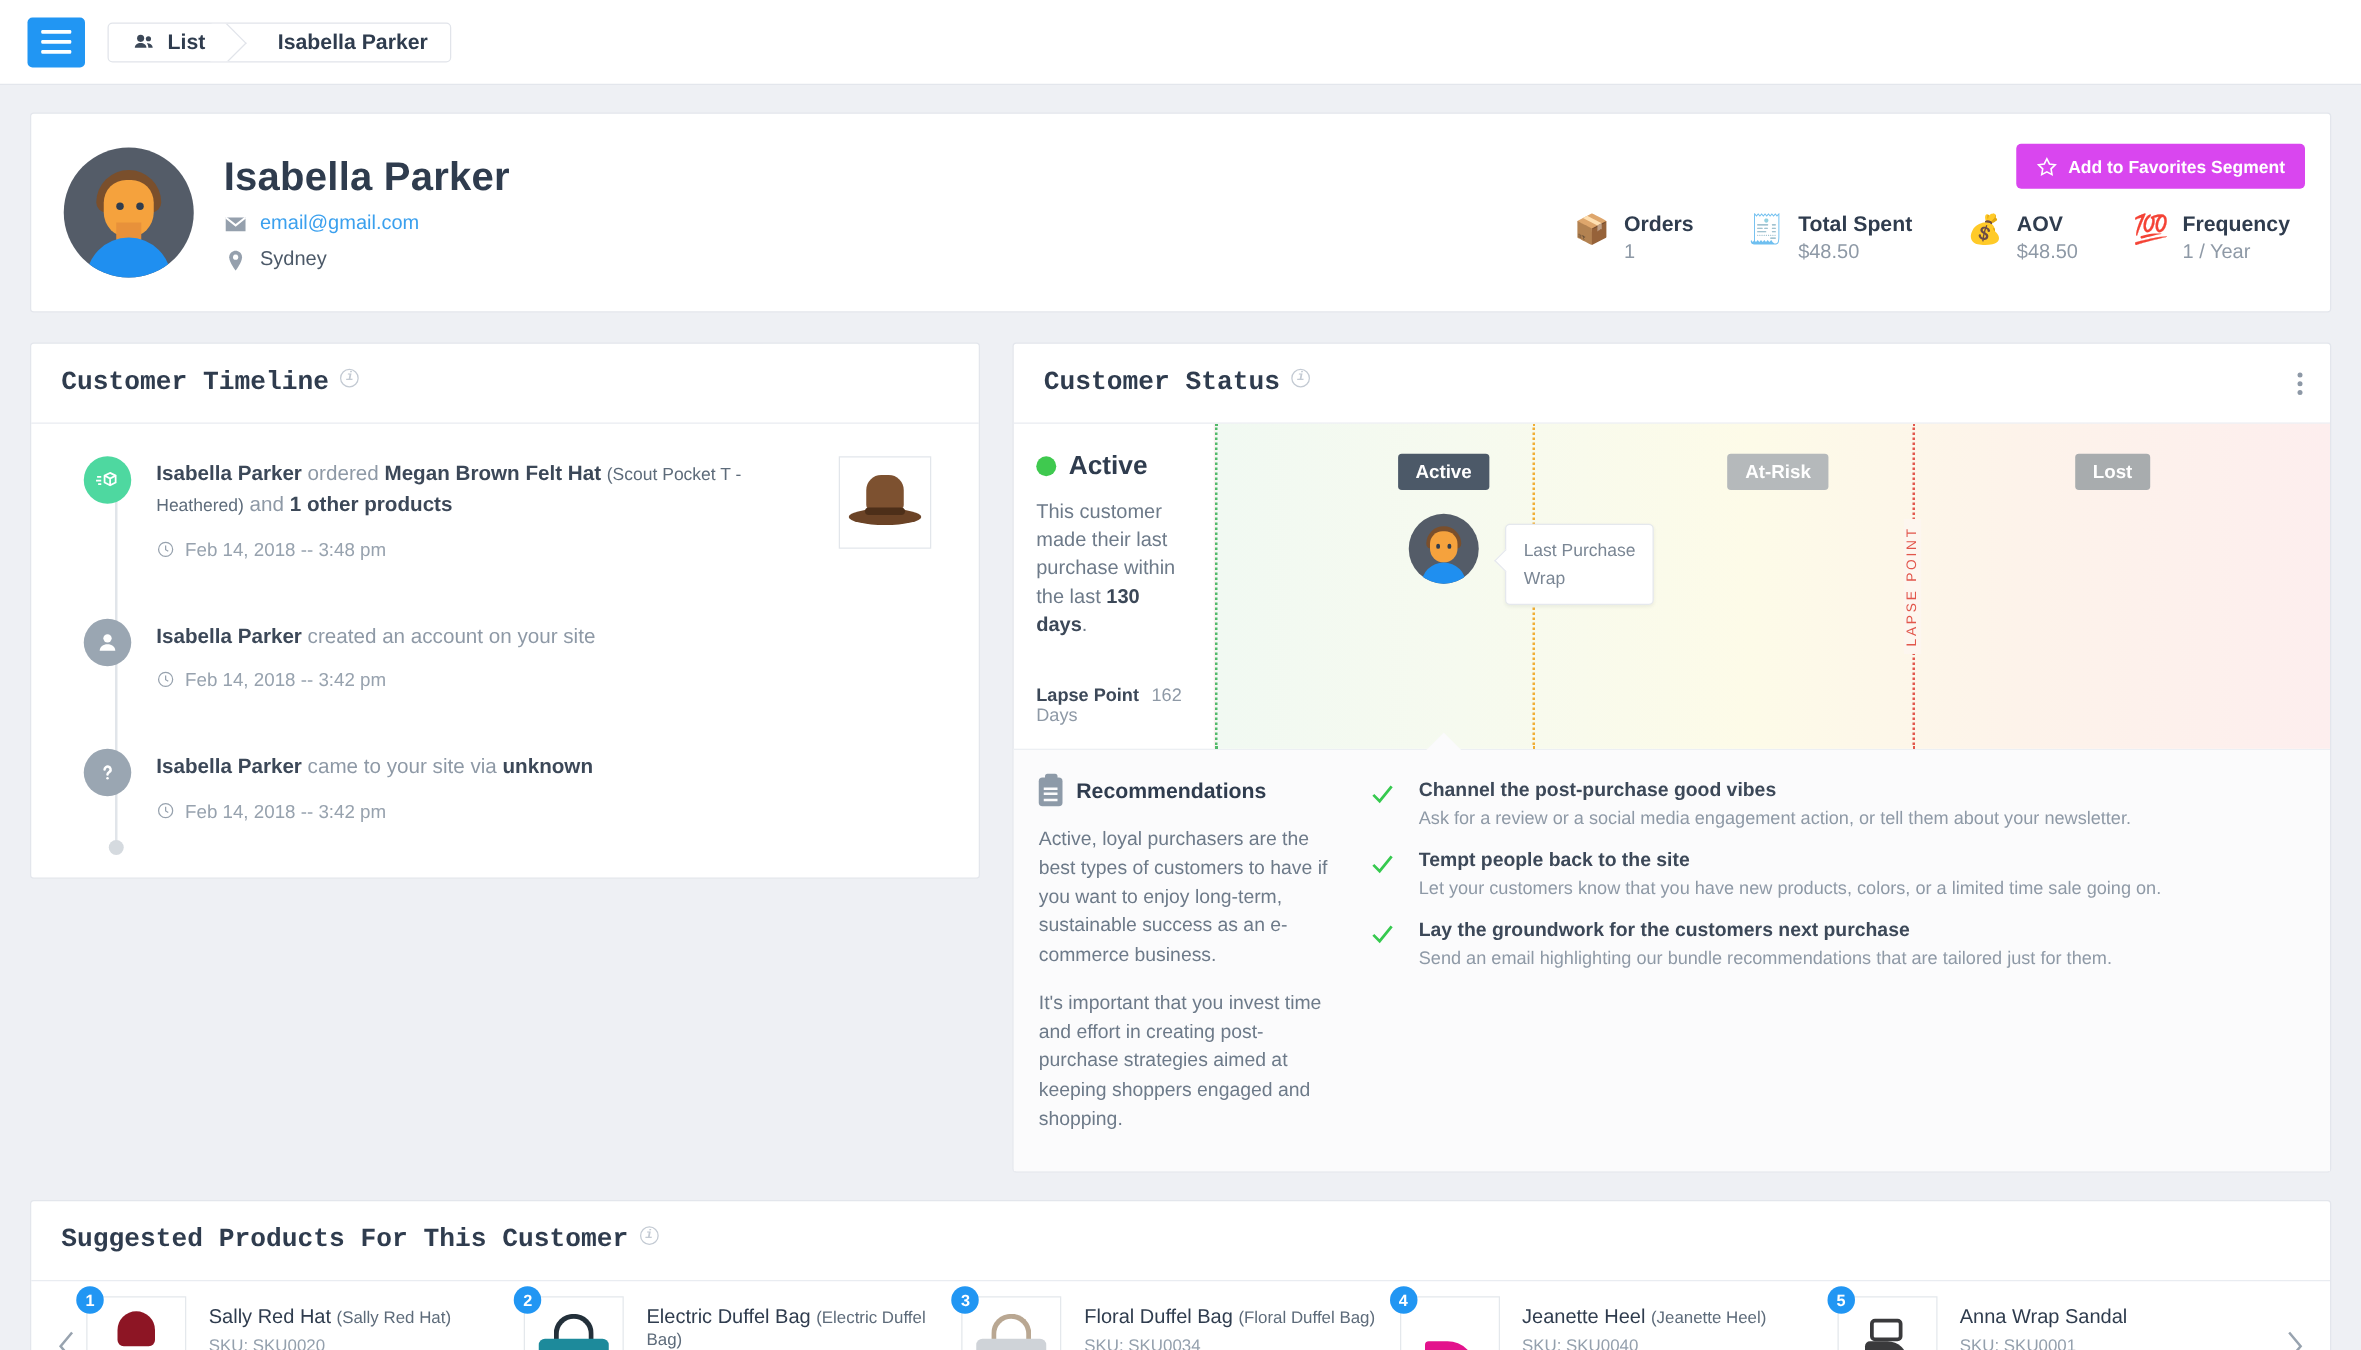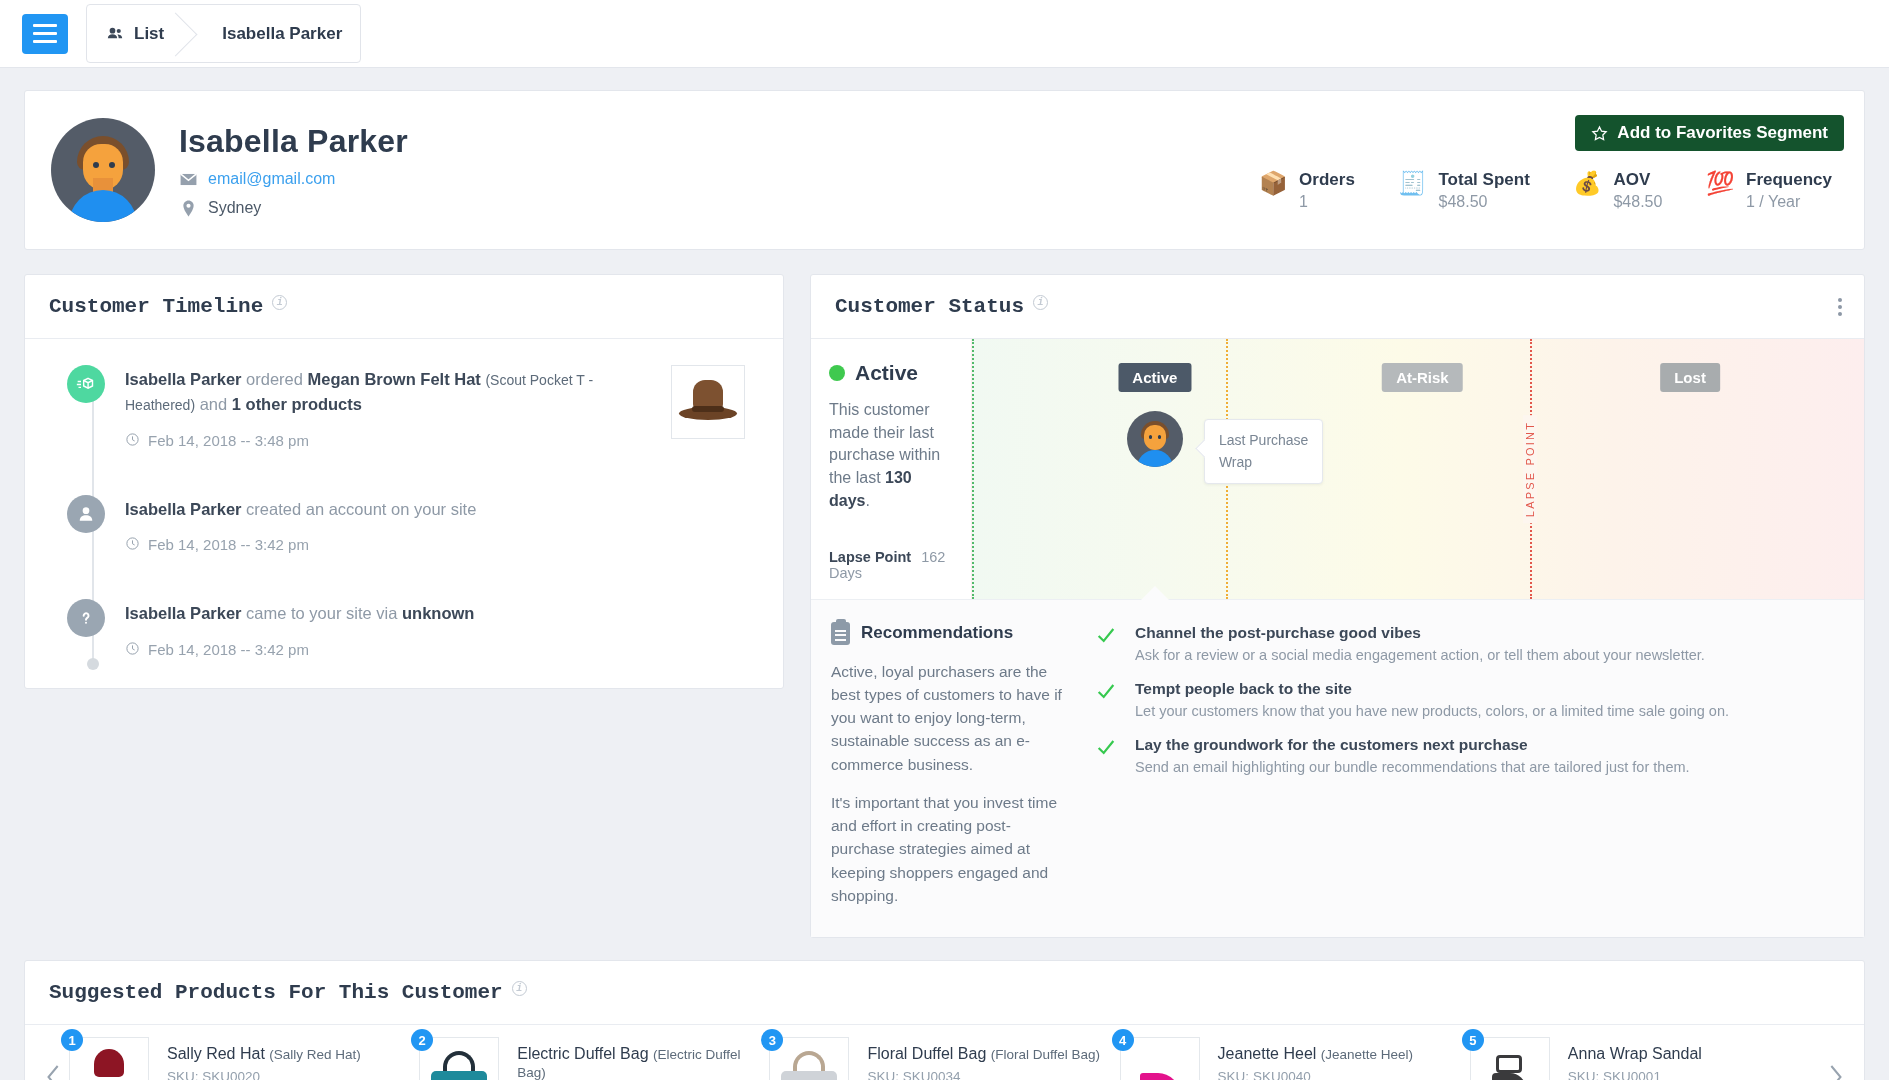--- a/index.html
+++ b/index.html
@@ -19,21 +19,21 @@
     border-bottom: 1px solid #e3e6ec;
   }
   .hamburger {
     width: 46px; height: 40px; background: #2196f3;
     border-radius: 4px; display: flex; flex-direction: column;
     justify-content: center; align-items: center; gap: 5px; cursor: pointer;
   }
   .hamburger span { display:block; width: 24px; height: 3px; background:#fff; border-radius:1px; }
 
   .breadcrumb {
-    display: flex; align-items: stretch; height: 59px;
+    display: flex; align-items: stretch; height: 32px;
     border: 1px solid #e1e4ea; border-radius: 4px; background: #fff;
     overflow: hidden; font-size: 17px; font-weight: bold;
   }
   .crumb { display: flex; align-items: center; gap: 9px; padding: 0 18px; position: relative; }
   .crumb.first { padding-right: 26px; }
   .crumb.first::after {
     content: ""; position: absolute; right: -1px; top: 50%;
     width: 30px; height: 30px; margin-top: -15px;
     border-top: 1px solid #e1e4ea; border-right: 1px solid #e1e4ea;
     transform: rotate(45deg) ; background: #fff; z-index: 1;
@@ -68,22 +68,22 @@
   .ploc { color:#4c5968; }
 
   .stats { margin-left:auto; display:flex; align-items:flex-start; gap:44px; padding-right: 6px; padding-top: 40px; }
   .stat { display:flex; gap:11px; align-items:flex-start; }
   .stat-ico { font-size: 23px; line-height: 1; margin-top:2px; }
   .stat-lab { font-size:17px; font-weight:bold; color:#2f3c4e; }
   .stat-val { font-size:16px; color:#8e99a6; margin-top:3px; }
 
   .fav-btn {
     position:absolute; right: 20px; top: 24px;
-    background:#14532d; color:#fff; border:none; border-radius:4px;
-    height: 36px; padding: 0 16px; font-size:17px; font-weight:bold;
+    background:#d946ef; color:#fff; border:none; border-radius:4px;
+    height: 36px; padding: 0 16px; font-size:14px; font-weight:bold;
     display:flex; align-items:center; gap:9px; cursor:pointer;
     font-family:"Liberation Sans", sans-serif;
   }
   .fav-btn svg { width:17px; height:17px; fill:none; stroke:#fff; stroke-width:1.8; }
 
   
   .main { display:flex; gap:26px; padding: 24px 24px 0 24px; align-items: flex-start; }
   .col-left  { width: 760px; flex:0 0 760px; }
   .col-right { flex:1 1 auto; }
 
@@ -91,21 +91,21 @@
   .card-title { font-size:21px; font-weight:bold; color:#2f3c4e; }
   .info-i {
     width:15px; height:15px; border-radius:50%; border:1.4px solid #c3cad3;
     color:#c3cad3; font-size:10px; display:flex; align-items:center; justify-content:center;
     font-style: italic; font-weight:bold; cursor:pointer;
   }
   .kebab { position:absolute; right:22px; top:50%; transform:translateY(-50%); display:flex; flex-direction:column; gap:3px; cursor:pointer; }
   .kebab i { width:4px; height:4px; border-radius:50%; background:#8d98a6; display:block; }
 
   
-  .timeline { padding: 26px 24px 30px 24px; position:relative; min-height: 340px; }
+  .timeline { padding: 26px 24px 44px 24px; position:relative; min-height: 340px; }
   .tl-line { position:absolute; left:67px; top:30px; bottom:26px; width:2px; background:#e1e5ea; }
   .tl-end { position:absolute; left:62px; bottom:18px; width:12px; height:12px; border-radius:50%; background:#d5dadf; }
   .tl-item { display:flex; gap:20px; position:relative; margin-bottom: 46px; }
   .tl-item:last-child { margin-bottom: 0; }
   .tl-dot {
     width:38px; height:38px; border-radius:50%; flex:0 0 auto; z-index:2;
     display:flex; align-items:center; justify-content:center; margin-left: 18px;
   }
   .tl-dot.green { background:#4ed8a0; }
   .tl-dot.grey  { background:#9aa6b2; }

